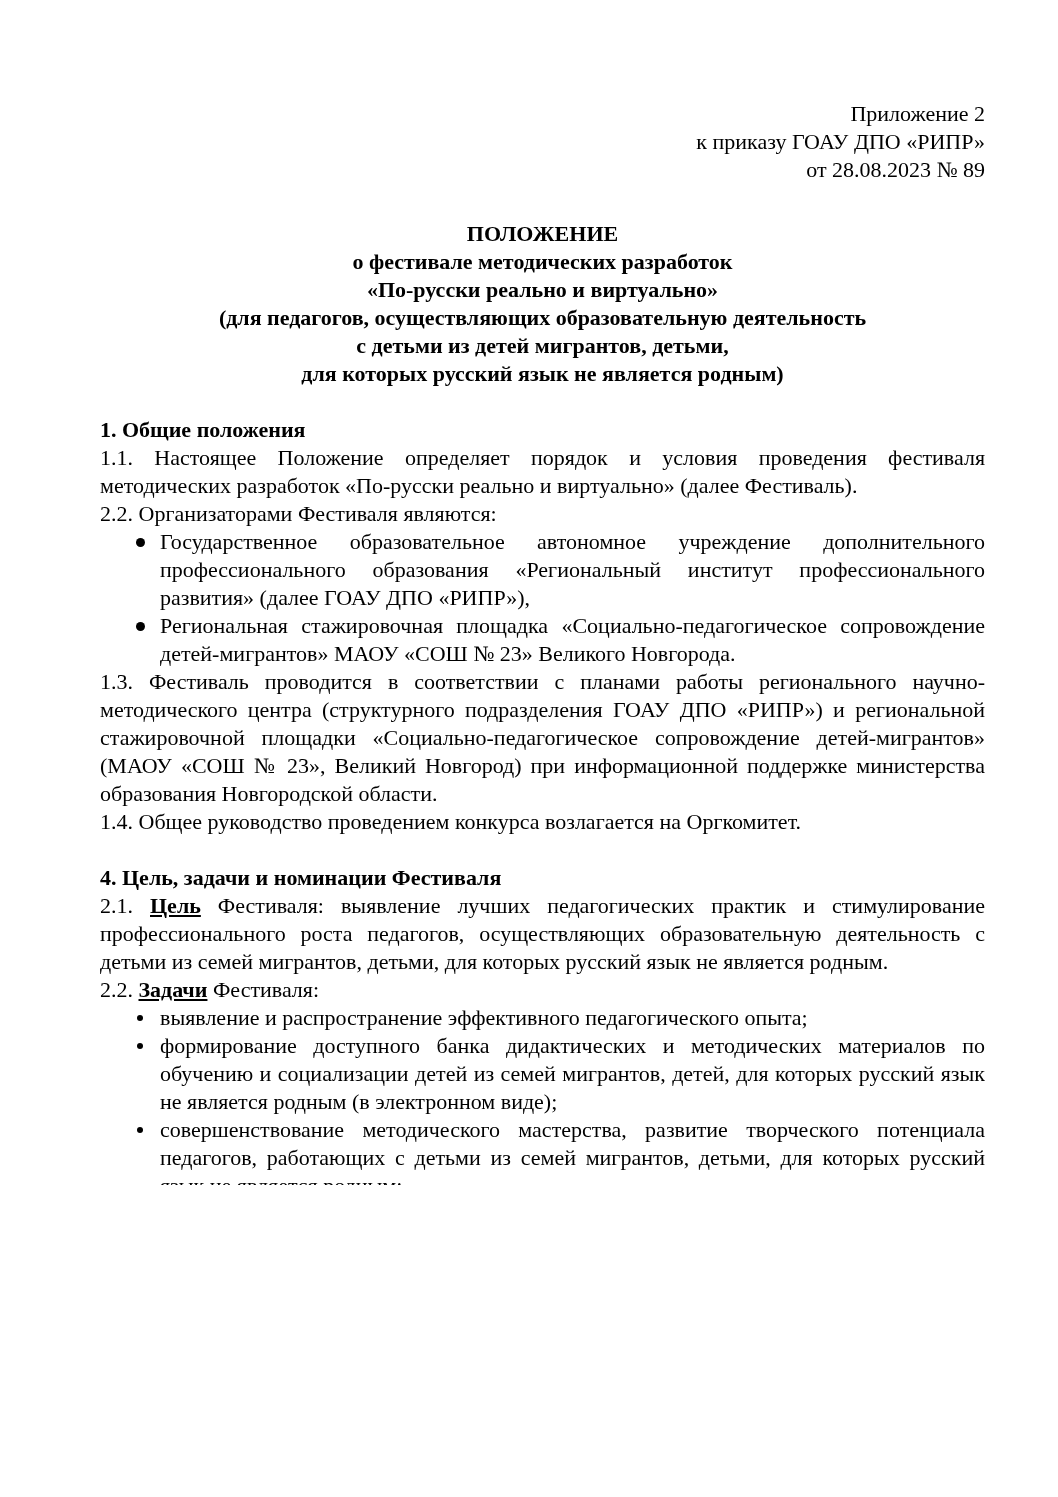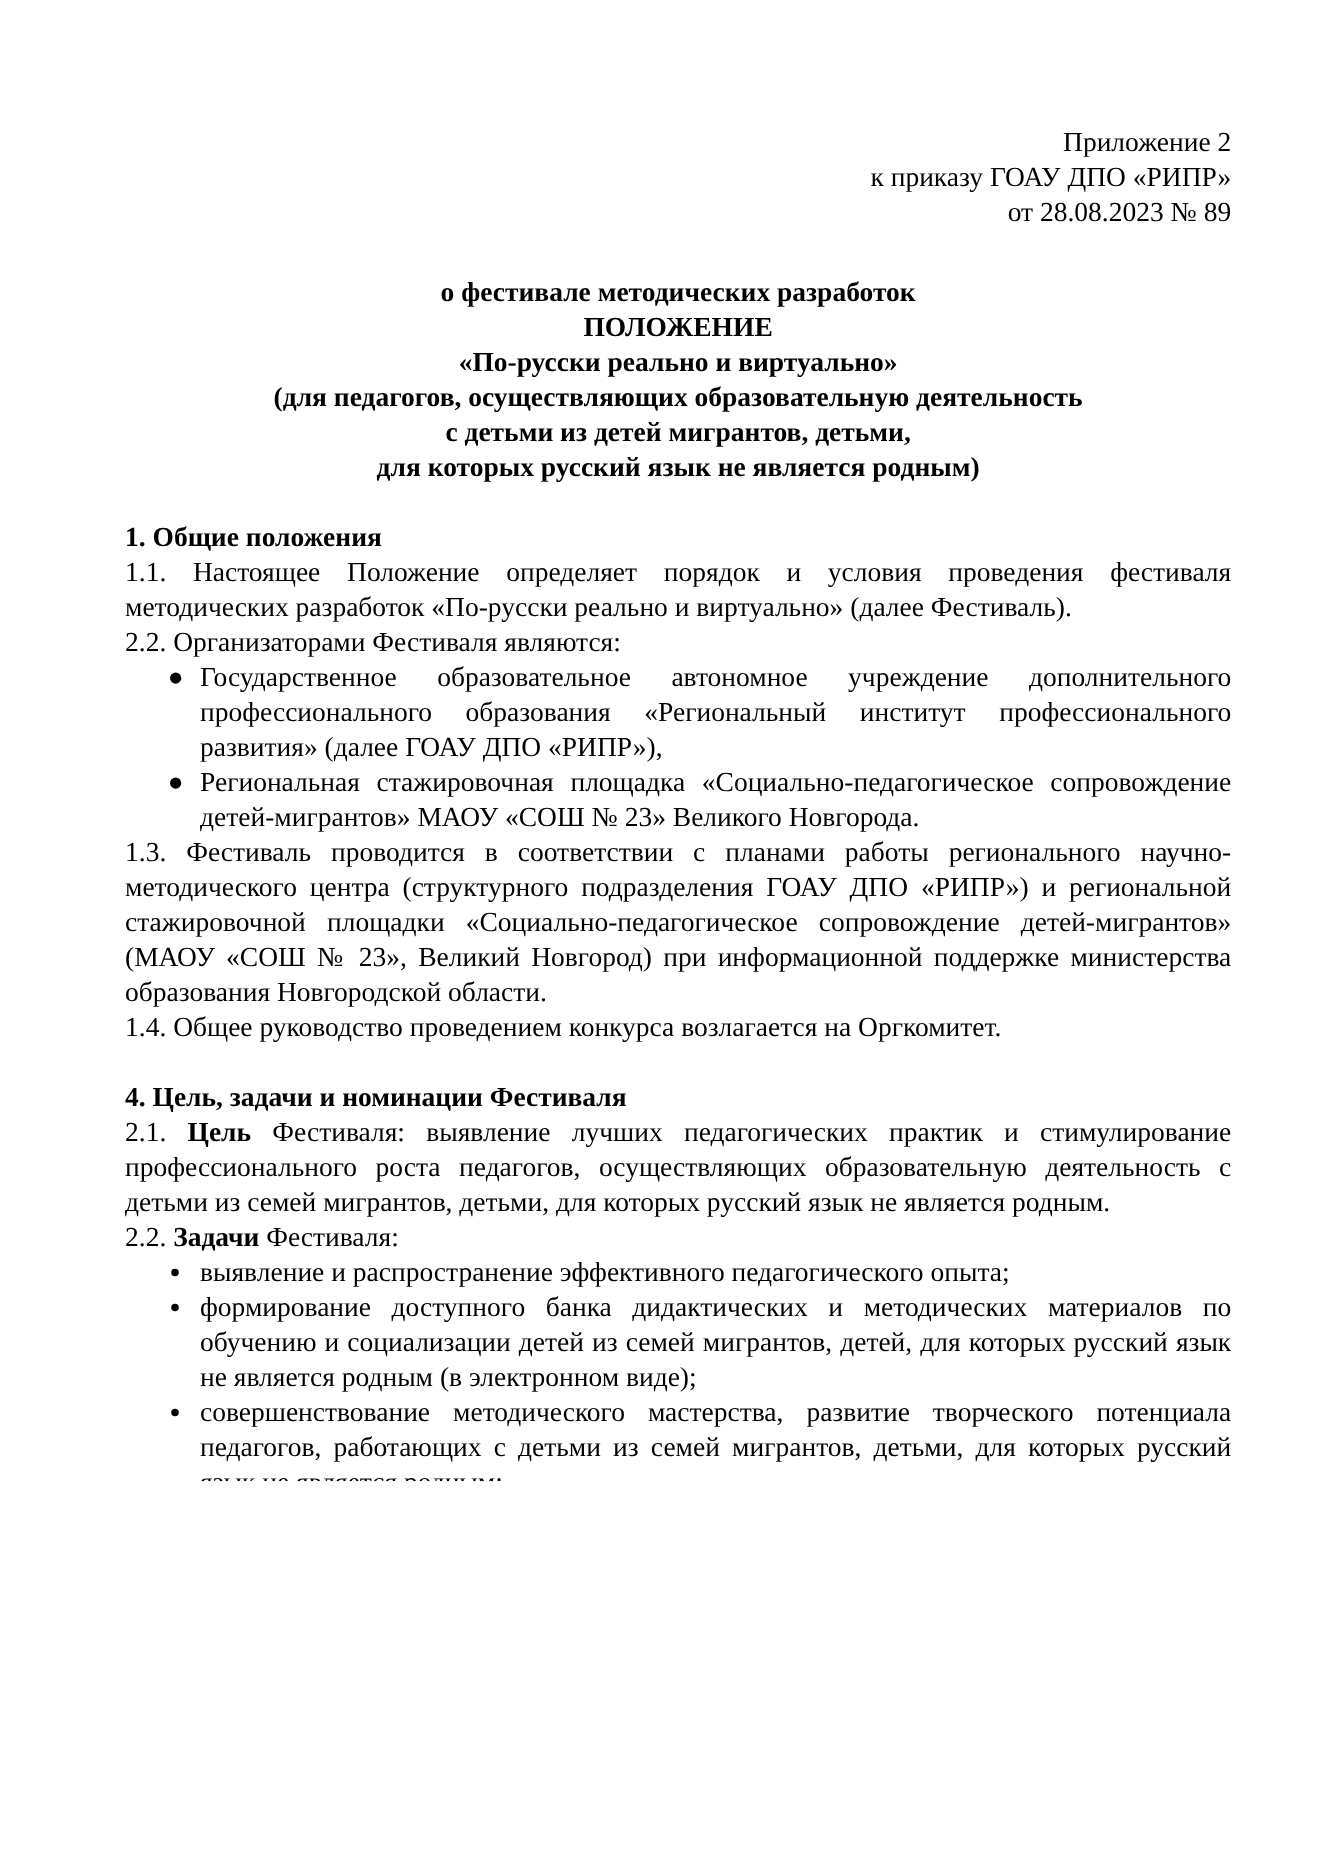--- a/index.html
+++ b/index.html
@@ -67,36 +67,37 @@
     position: absolute;
     left: 37px;
     top: 11px;
     width: 6px;
     height: 6px;
     background: #000;
     border-radius: 50%;
   }
   .bold-inline {
     font-weight: bold;
+    text-decoration: underline;
   }
 </style>
 </head>
 <body>
 
 <div class="page">
 
   <div class="doc-header">
     <div>Приложение 2</div>
     <div>к приказу ГОАУ ДПО «РИПР»</div>
     <div>от 28.08.2023 № 89</div>
   </div>
 
   <div class="doc-title">
+    <div>ПОЛОЖЕНИЕ</div>
     <div>о фестивале методических разработок</div>
-    <div>ПОЛОЖЕНИЕ</div>
     <div>«По-русски реально и виртуально»</div>
     <div>(для педагогов, осуществляющих образовательную деятельность</div>
     <div>с детьми из детей мигрантов, детьми,</div>
     <div>для которых русский язык не является родным)</div>
   </div>
 
   <div class="section">
     <h2 class="section-heading">1. Общие положения</h2>
     <p class="para">1.1. Настоящее Положение определяет порядок и условия проведения фестиваля методических разработок «По-русски реально и виртуально» (далее Фестиваль).</p>
     <p class="para">2.2. Организаторами Фестиваля являются:</p>

